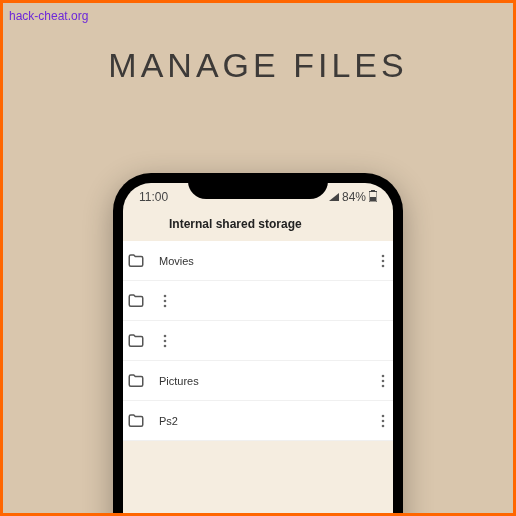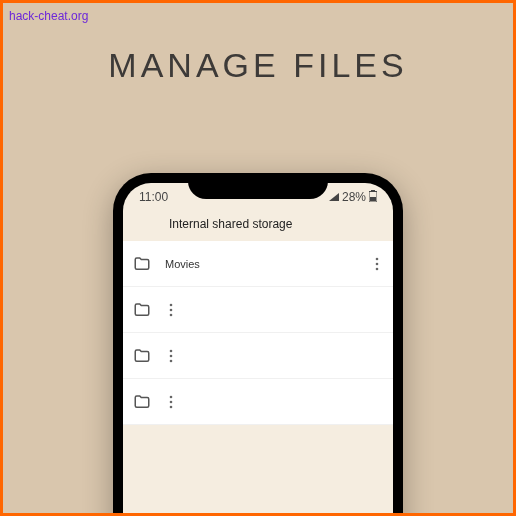--- a/index.html
+++ b/index.html
@@ -95,33 +95,33 @@
       gap: 3px;
     }
     
     .signal-icon, .battery-icon {
       display: inline-block;
     }
     
     .app-header {
       padding: 10px 16px 10px 46px;
       font-size: 12px;
-      font-weight: 400;
+      font-weight: 700;
       color: #222;
     }
     
     .file-list {
       background: #fff;
     }
     
     .file-row {
       display: flex;
       align-items: center;
-      height: 46px;
-      padding: 0 10px;
+      height: 40px;
+      padding: 0 4px;
       border-bottom: 1px solid #f0f0f0;
     }
     
     .folder-icon {
       color: #555;
       margin-right: 14px;
       display: flex;
       align-items: center;
     }
     
@@ -154,21 +154,21 @@
     <div class="phone-screen">
 
       <div class="status-bar">
         <span>11:00</span>
         <div class="status-right">
           <span class="signal-icon">
             <svg width="10" height="8" viewBox="0 0 10 8">
                 <path d="M0 8 L10 8 L10 0 Z" fill="#444"></path>
               </svg>
           </span>
-          <span>28%</span>
+          <span>84%</span>
           <span class="battery-icon">
             <svg width="8" height="12" viewBox="0 0 8 12">
                 <rect x="2" y="0" width="4" height="1.5" fill="#444"></rect>
                 <rect x="0" y="1.5" width="8" height="10.5" fill="none" stroke="#444" stroke-width="1"></rect>
                 <rect x="1" y="7" width="6" height="4" fill="#444"></rect>
               </svg>
           </span>
         </div>
       </div>
 
@@ -215,27 +215,43 @@
           </span>
           <span class="more-icon">
             <svg width="4" height="14" viewBox="0 0 4 14">
                 <circle cx="2" cy="2" r="1.3" fill="#666"></circle>
                 <circle cx="2" cy="7" r="1.3" fill="#666"></circle>
                 <circle cx="2" cy="12" r="1.3" fill="#666"></circle>
               </svg>
           </span>
         </div>
 
-
-        <div class="file-row">
-          <span class="folder-icon">
-            <svg width="18" height="18" viewBox="0 0 24 24" fill="none" stroke="currentColor" stroke-width="2">
-                <path d="M3 6a2 2 0 0 1 2-2h4l2 2h8a2 2 0 0 1 2 2v9a2 2 0 0 1-2 2H5a2 2 0 0 1-2-2V6z"></path>
-              </svg>
-          </span>
+        <div class="file-row">
+          <span class="folder-icon">
+            <svg width="18" height="18" viewBox="0 0 24 24" fill="none" stroke="currentColor" stroke-width="2">
+                <path d="M3 6a2 2 0 0 1 2-2h4l2 2h8a2 2 0 0 1 2 2v9a2 2 0 0 1-2 2H5a2 2 0 0 1-2-2V6z"></path>
+              </svg>
+          </span>
+          <span class="file-name">Pictures</span>
+          <span class="more-icon">
+            <svg width="4" height="14" viewBox="0 0 4 14">
+                <circle cx="2" cy="2" r="1.3" fill="#666"></circle>
+                <circle cx="2" cy="7" r="1.3" fill="#666"></circle>
+                <circle cx="2" cy="12" r="1.3" fill="#666"></circle>
+              </svg>
+          </span>
+        </div>
+
+        <div class="file-row">
+          <span class="folder-icon">
+            <svg width="18" height="18" viewBox="0 0 24 24" fill="none" stroke="currentColor" stroke-width="2">
+                <path d="M3 6a2 2 0 0 1 2-2h4l2 2h8a2 2 0 0 1 2 2v9a2 2 0 0 1-2 2H5a2 2 0 0 1-2-2V6z"></path>
+              </svg>
+          </span>
+          <span class="file-name">Ps2</span>
           <span class="more-icon">
             <svg width="4" height="14" viewBox="0 0 4 14">
                 <circle cx="2" cy="2" r="1.3" fill="#666"></circle>
                 <circle cx="2" cy="7" r="1.3" fill="#666"></circle>
                 <circle cx="2" cy="12" r="1.3" fill="#666"></circle>
               </svg>
           </span>
         </div>
 
 

